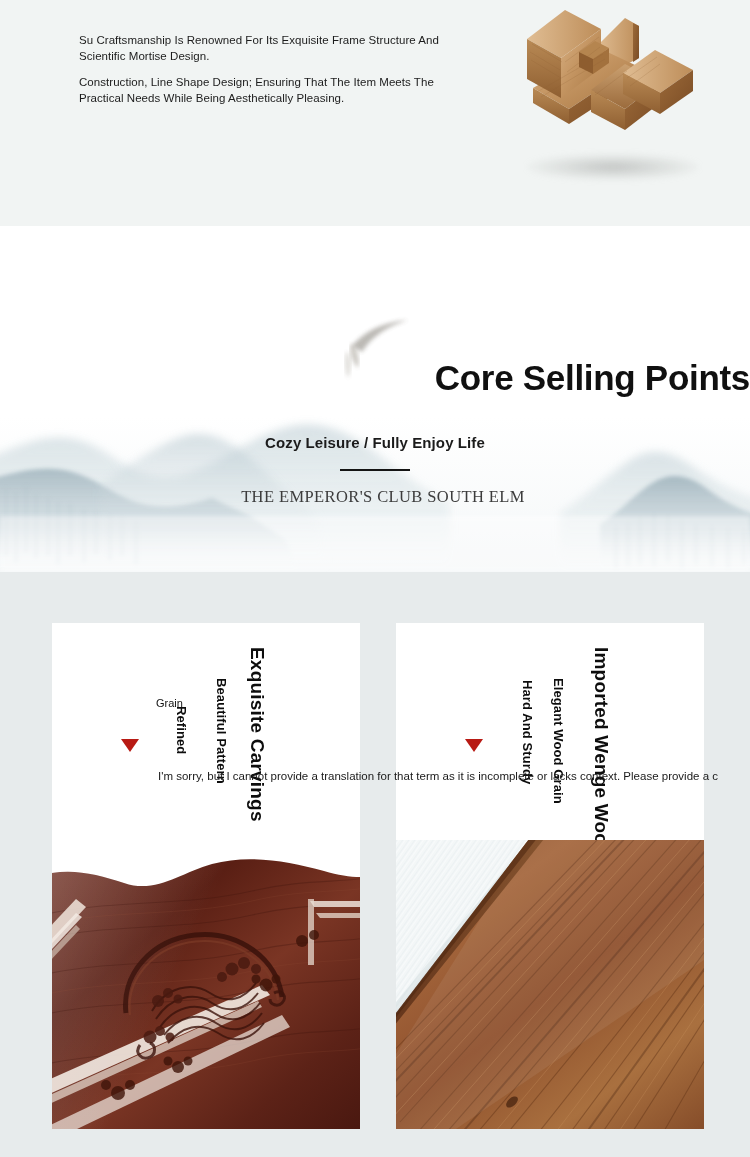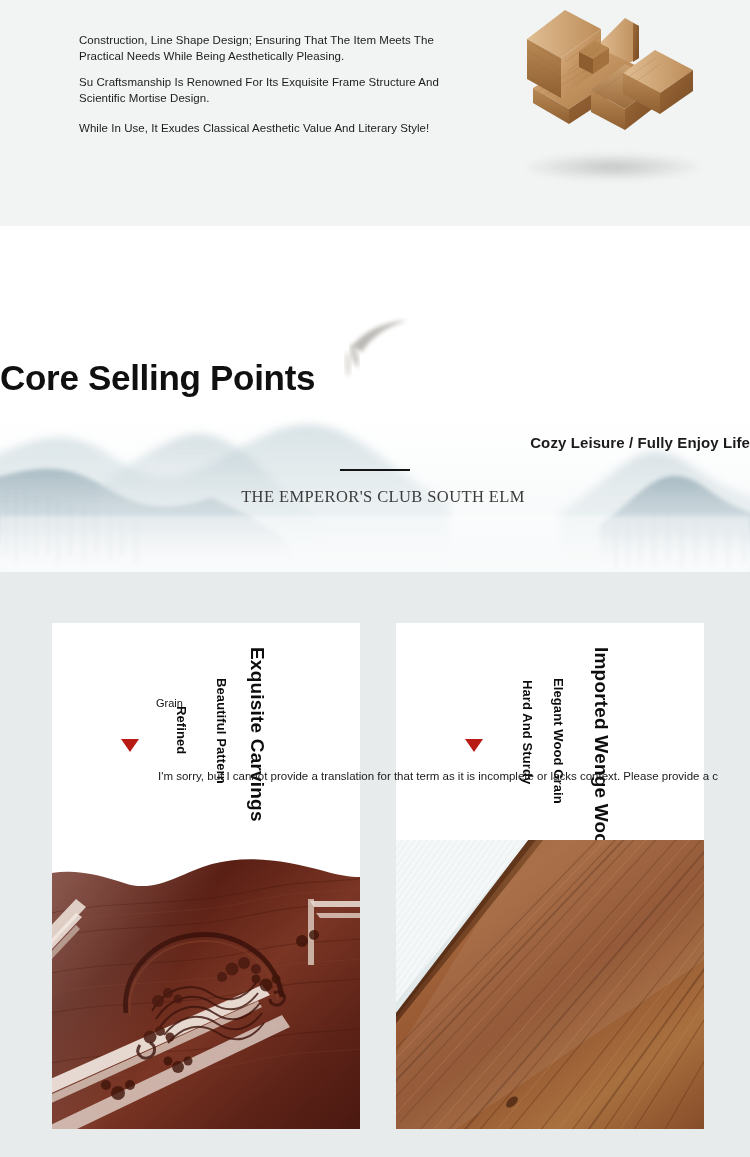--- a/index.html
+++ b/index.html
@@ -72,32 +72,32 @@
   }
   .ink-bg {
     position: absolute;
     left: 0; top: 0;
     width: 750px; height: 346px;
   }
   .banner-title {
     position: absolute;
     left: 0; top: 357px;
     width: 750px;
-    text-align: left;
+    text-align: right;
     font-size: 35px;
     font-weight: 700;
     letter-spacing: -0.3px;
     color: #101010;
     line-height: 42px;
   }
   .banner-sub {
     position: absolute;
     left: 0; top: 434px;
     width: 750px;
-    text-align: right;
+    text-align: center;
     font-size: 15px;
     font-weight: 700;
     color: #1b1b1b;
     letter-spacing: .1px;
   }
   .banner-rule {
     position: absolute;
     left: 340px; top: 469px;
     width: 70px; height: 2px;
     background: #141414;
@@ -196,23 +196,22 @@
     top: 217px;
     height: 289px;
   }
 </style>
 </head>
 <body>
 
 <div class="section-intro">
 
   <div class="intro-copy">
+    <p class="intro-para">Su Craftsmanship Is Renowned For Its Exquisite Frame Structure And Scientific Mortise Design.</p>
     <p class="intro-para">Construction, Line Shape Design; Ensuring That The Item Meets The Practical Needs While Being Aesthetically Pleasing.</p>
-    <p class="intro-para">Su Craftsmanship Is Renowned For Its Exquisite Frame Structure And Scientific Mortise Design.</p>
-    <p class="intro-para spaced">While In Use, It Exudes Classical Aesthetic Value And Literary Style!</p>
   </div>
 
   <div class="puzzle-wrap">
     <div class="puzzle-shadow"></div>
     <svg class="puzzle" viewBox="0 0 215 165">
       <defs>
         <linearGradient id="wdA" x1="0" y1="0" x2="1" y2="1">
           <stop offset="0%" stop-color="#d8b184"></stop>
           <stop offset="45%" stop-color="#c49562"></stop>
           <stop offset="100%" stop-color="#a97844"></stop>

